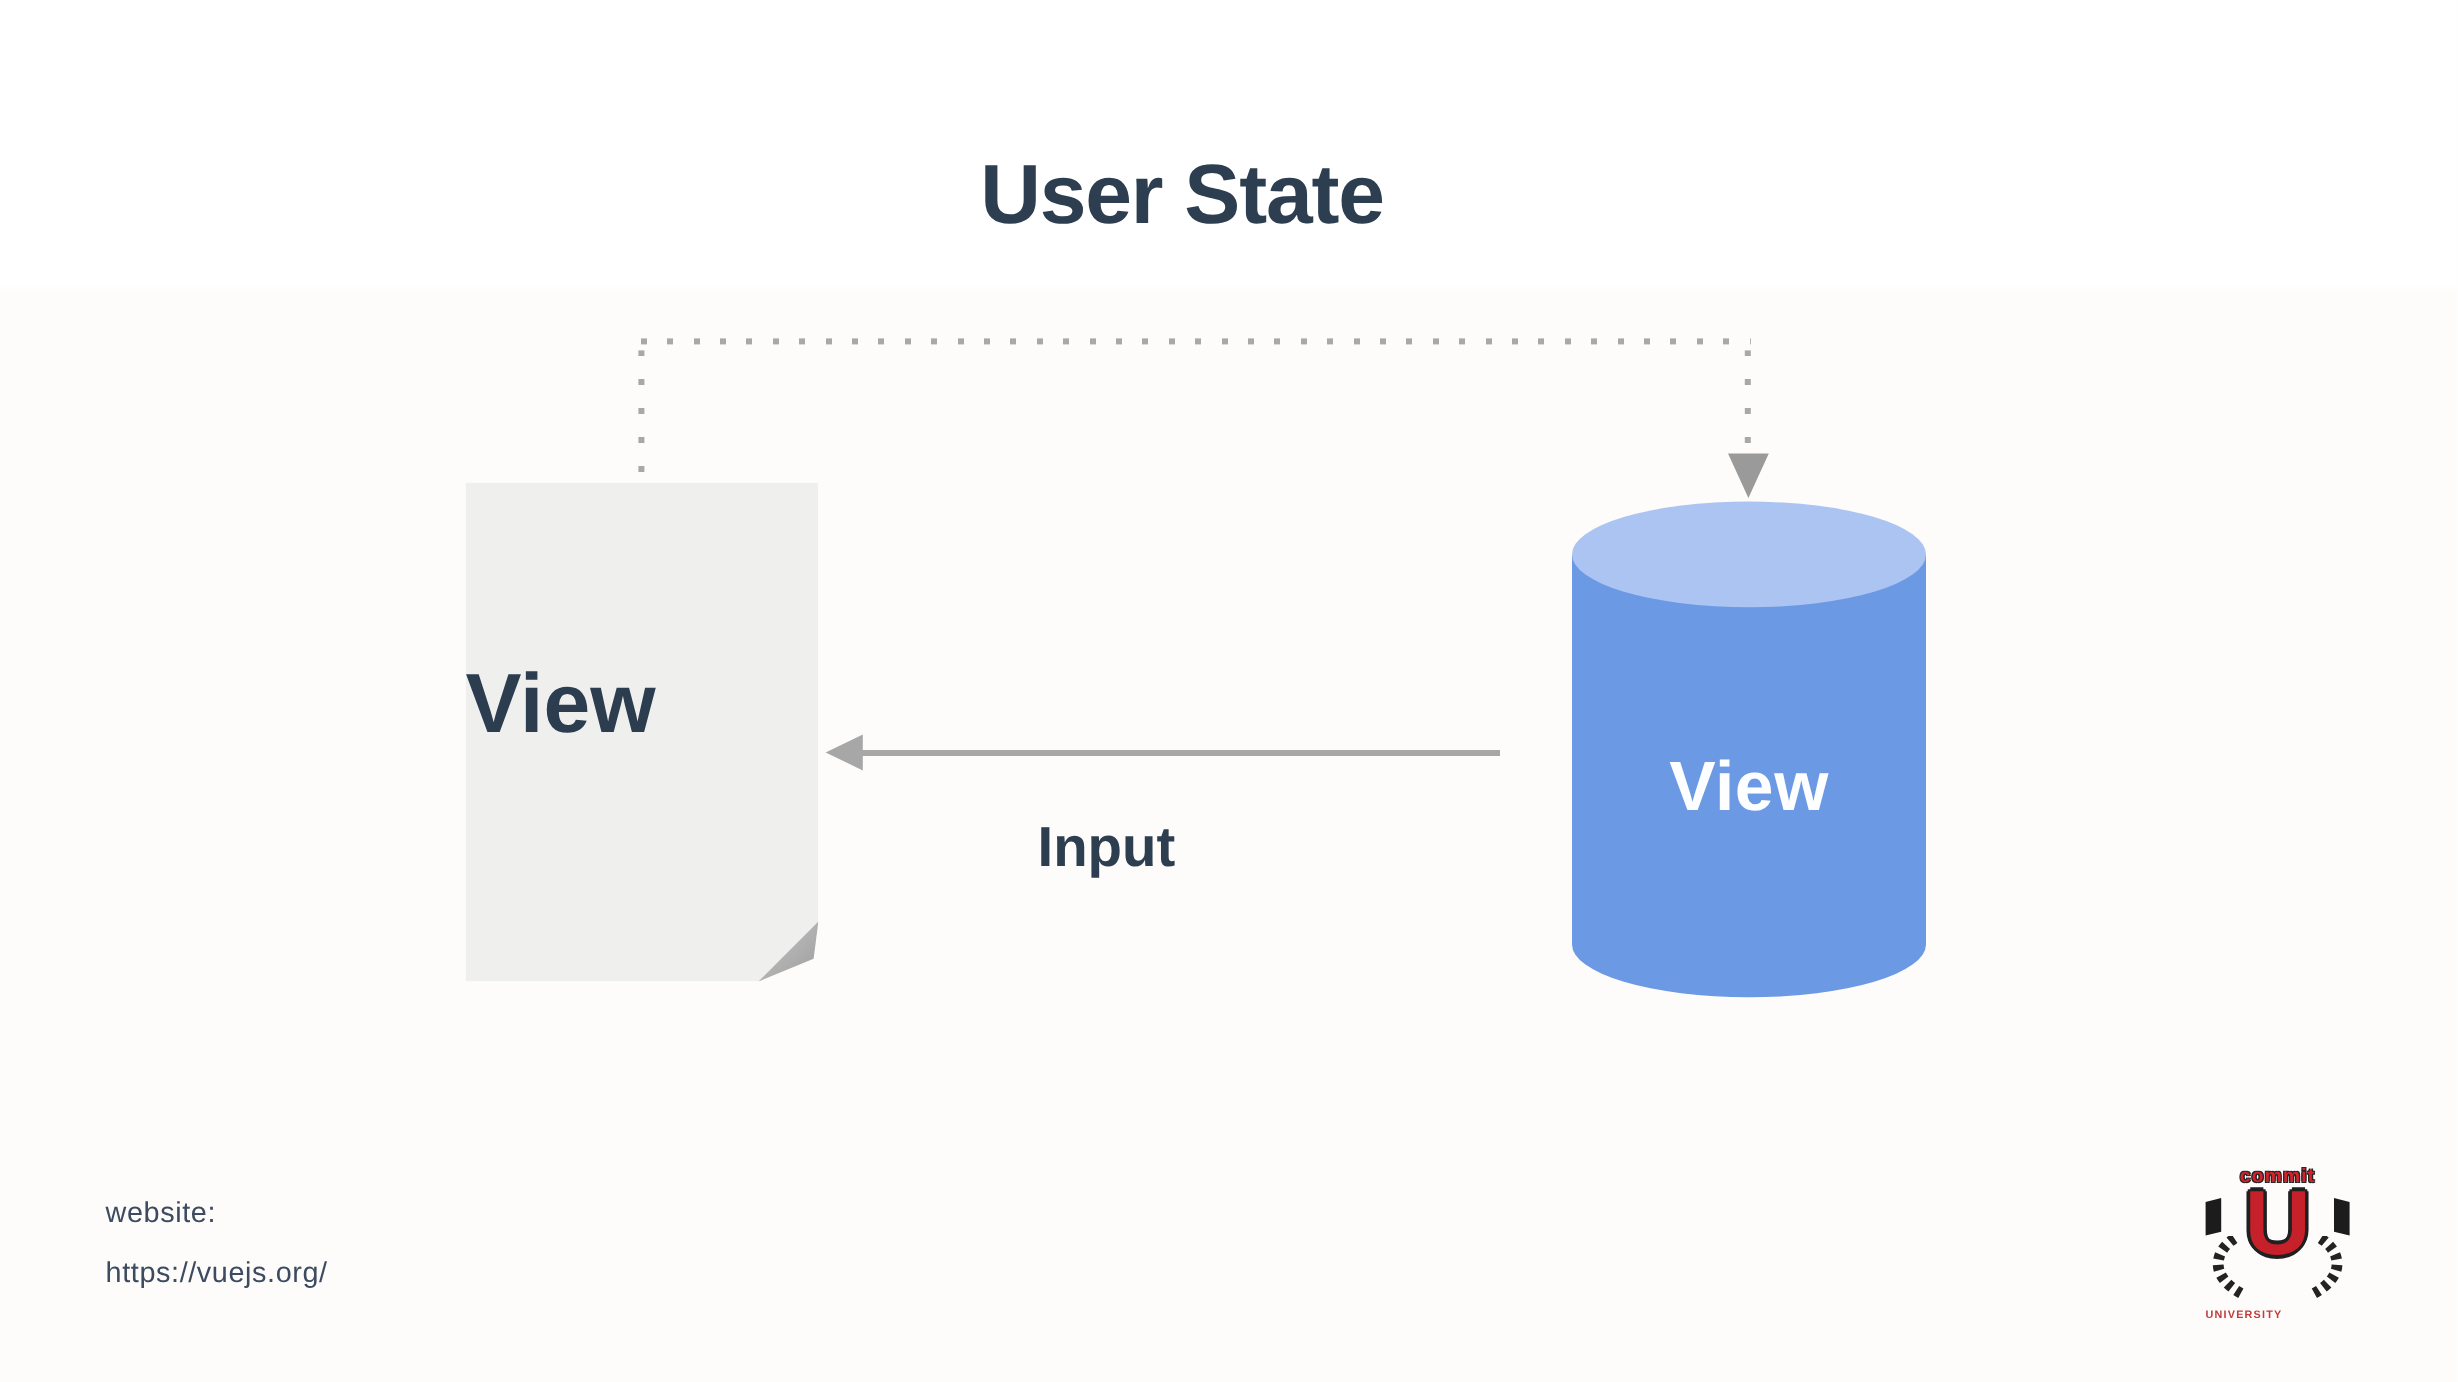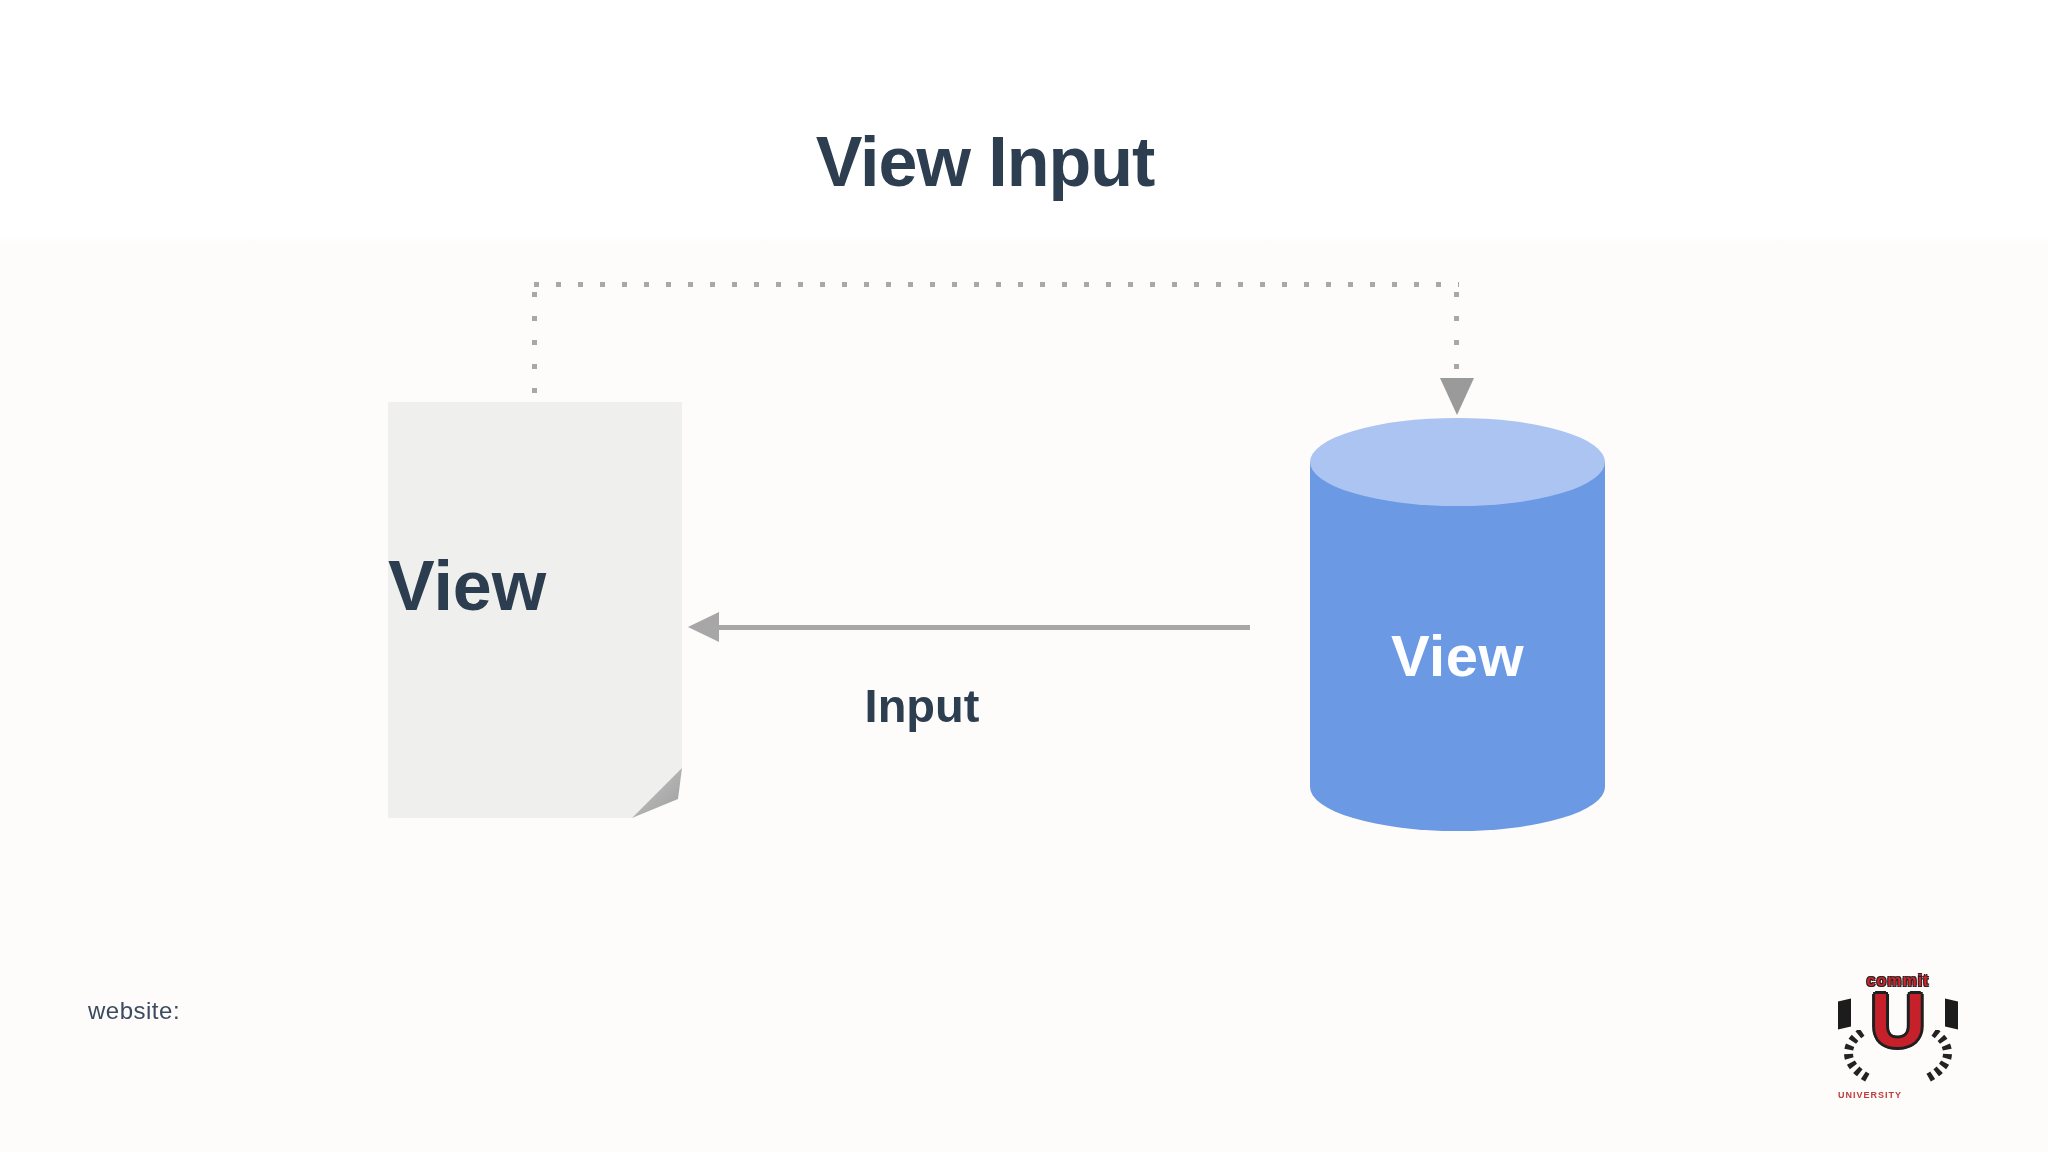--- a/index.html
+++ b/index.html
@@ -104,21 +104,21 @@
   .logo-univ {
     position:absolute; bottom:0; width:100%; 
     font-size:9px; font-weight:bold; color:#c03b3b; letter-spacing:1px;
   }
 </style>
 </head>
 <body>
 
 <div class="slide">
 
-  <div class="title">View Input</div>
+  <div class="title">User State</div>
 
   <div class="dot-h"></div>
   <div class="dot-v-left"></div>
   <div class="dot-v-right"></div>
   <div class="arrow-down"></div>
 
   <div class="doc">
     <div class="doc-face"></div>
     <div class="doc-fold"></div>
     <div class="doc-label">View</div>
@@ -131,20 +131,21 @@
   <div class="cylinder">
     <svg width="295" height="418" viewBox="0 0 295 418">
       <path d="M0 46 L0 371 A147.5 44 0 0 0 295 371 L295 46 Z" fill="#6b99e4"></path>
       <ellipse cx="147.5" cy="46" rx="147.5" ry="44" fill="#abc4f2"></ellipse>
     </svg>
     <div class="cyl-label">View</div>
   </div>
 
   <div class="footer">
     <div>website:</div>
+    <div>https://vuejs.org/</div>
   </div>
 
   <div class="logo">
     <div class="logo-commit">commit</div>
     <div class="logo-ribbon-left"></div>
     <div class="logo-ribbon-right"></div>
     <div class="logo-u">U</div>
     <svg class="logo-laurel" width="120" height="54" viewBox="0 0 120 54">
       <path d="M24 2 C 6 14, 4 34, 30 48" fill="none" stroke="#232323" stroke-width="9" stroke-dasharray="4.5 4.5"></path>
       <path d="M96 2 C 114 14, 116 34, 90 48" fill="none" stroke="#232323" stroke-width="9" stroke-dasharray="4.5 4.5"></path>

